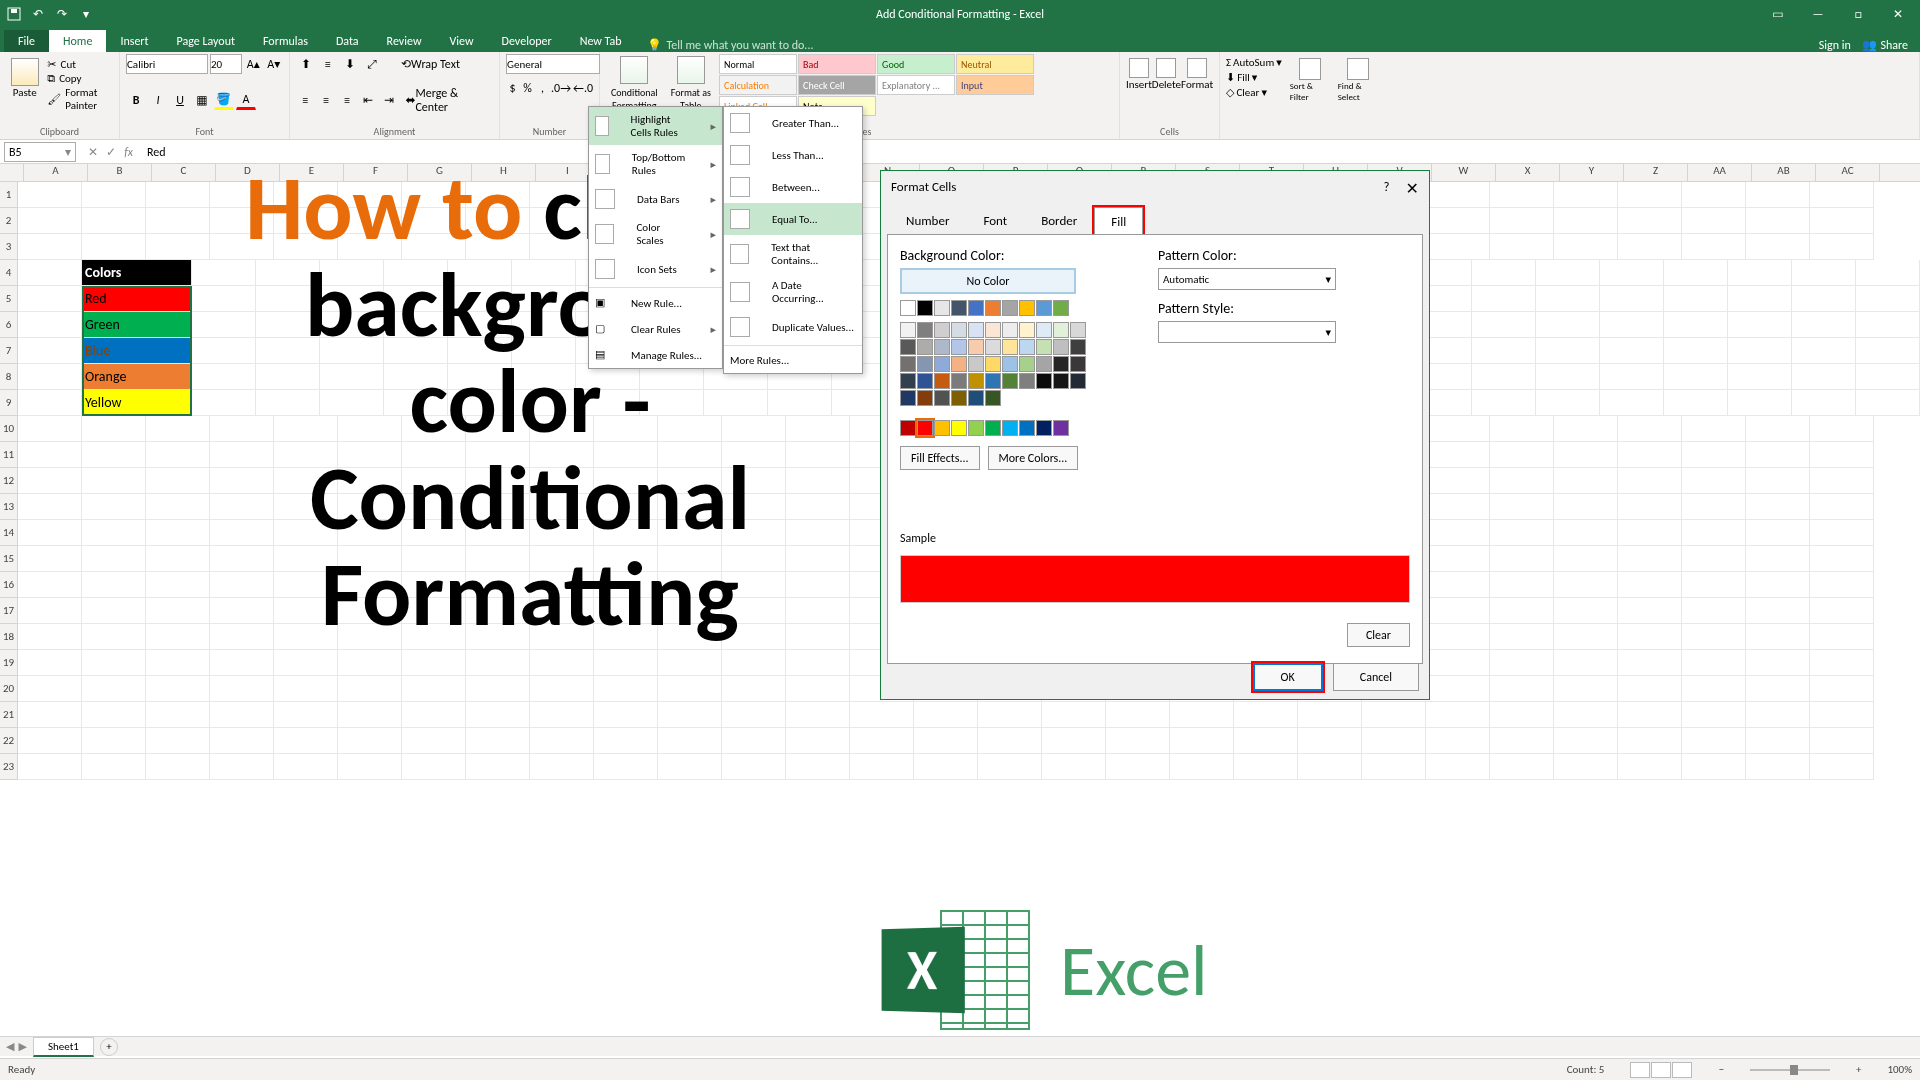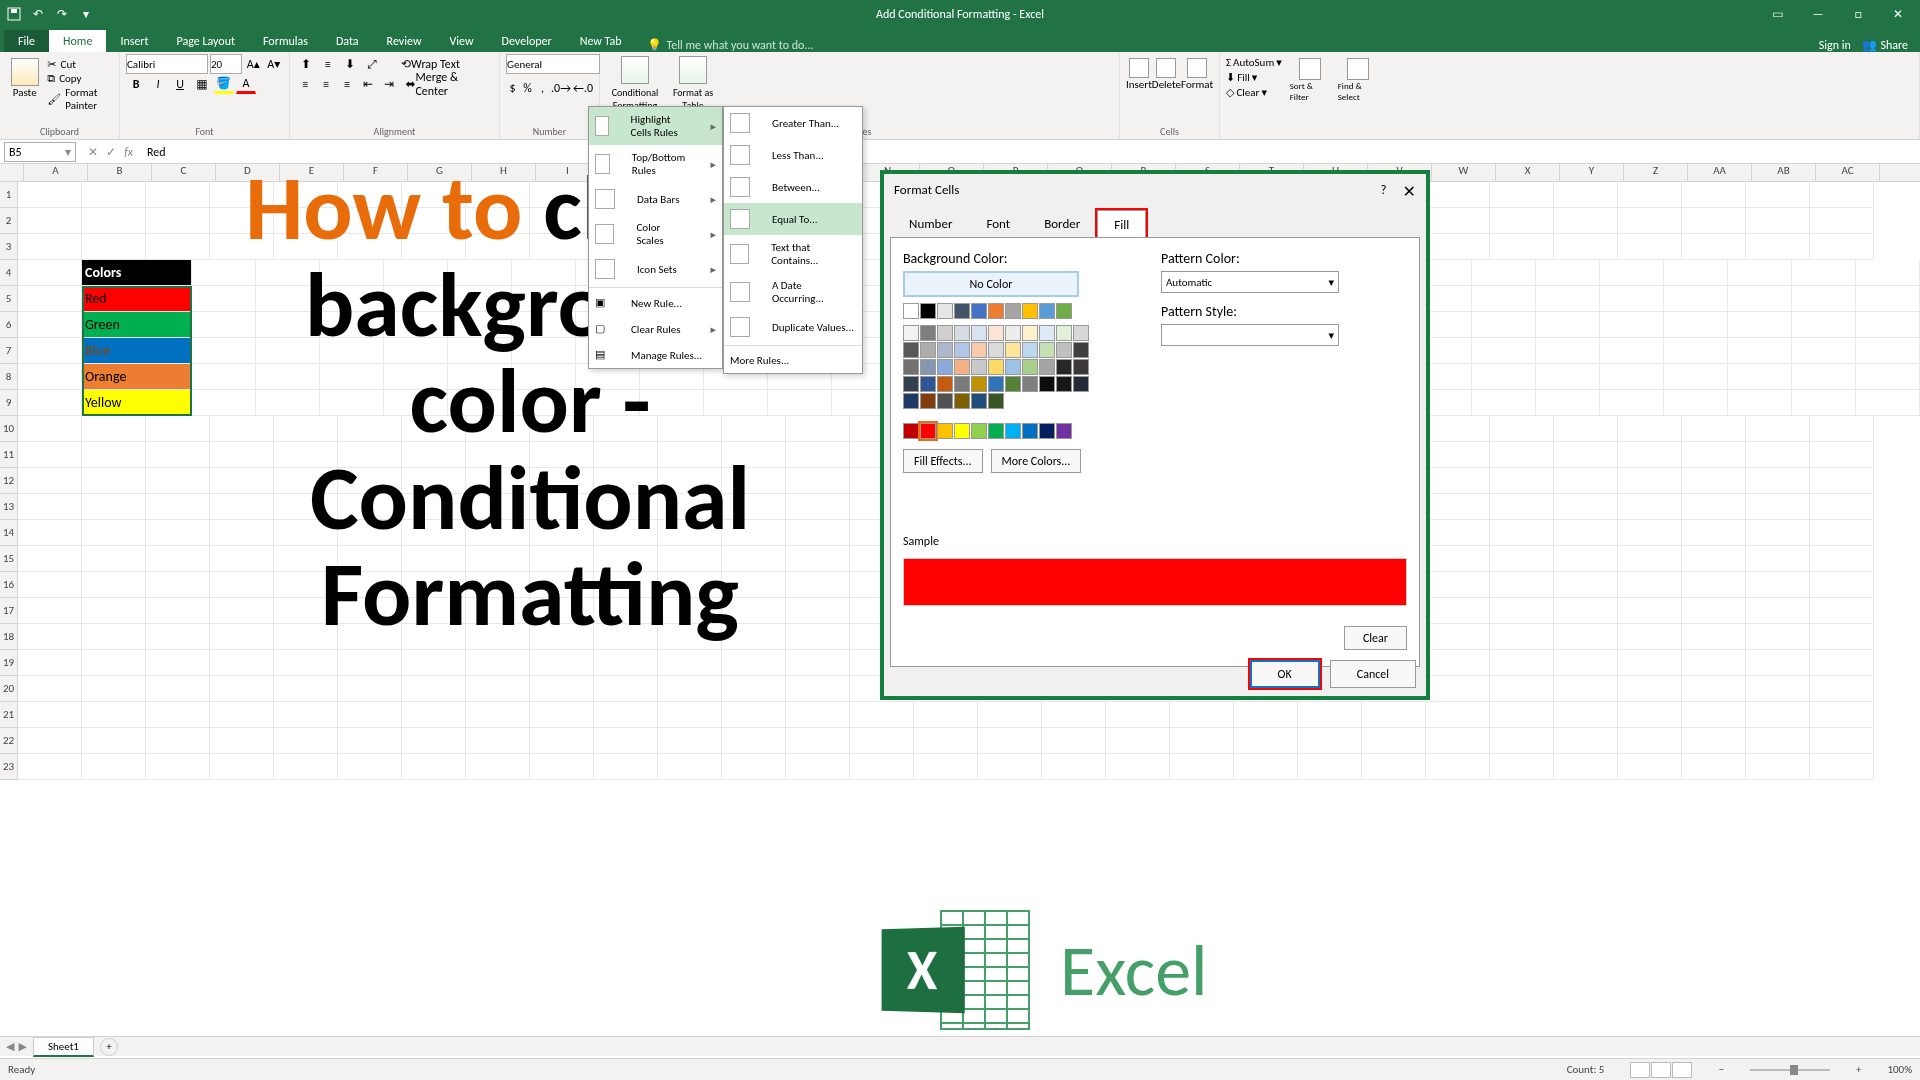--- a/index.html
+++ b/index.html
@@ -34,21 +34,21 @@
 .editing-grp { flex: 1; }
 
 .big-btn { display: flex; flex-direction: column; align-items: center; font-size: 11px; cursor: pointer; width: 48px; padding-top: 4px; }
 .big-icon { width: 28px; height: 28px; background: #fff; border: 1px solid #999; }
 .small-btns { font-size: 11px; display: flex; flex-direction: column; gap: 1px; }
 .small-btn-row { display: flex; align-items: center; gap: 4px; cursor: pointer; }
 .ico { width: 14px; height: 14px; display: inline-block; }
 
 .font-select { width: 82px; height: 20px; font-size: 11px; border: 1px solid #ababab; }
 .size-select { width: 32px; height: 20px; font-size: 11px; border: 1px solid #ababab; }
-.font-row { display: flex; gap: 2px; margin-bottom: 0; align-items: center; }
+.font-row { display: flex; gap: 2px; margin-bottom: 16px; align-items: center; }
 .font-btn { width: 20px; height: 20px; border: 1px solid transparent; display: flex; align-items: center; justify-content: center; font-size: 12px; cursor: pointer; }
 
 .number-select { width: 94px; height: 20px; font-size: 11px; border: 1px solid #ababab; }
 
 .style-big { display: flex; flex-direction: column; align-items: center; font-size: 10px; cursor: pointer; width: 58px; text-align: center; padding-top: 2px; }
 .style-big .sicon { width: 28px; height: 28px; border: 1px solid #999; background: linear-gradient(#fff,#e8f5e9); margin-bottom: 2px; }
 
 .style-gallery { display: flex; flex-wrap: wrap; width: 404px; gap: 1px; }
 .style-cell { width: 78px; height: 20px; border: 1px solid #ccc; font-size: 10px; display: flex; align-items: center; padding-left: 4px; cursor: pointer; overflow: hidden; }
 
@@ -92,21 +92,21 @@
 
 .cf-sub { position: absolute; top: 106px; left: 723px; width: 140px; background: #fff; border: 1px solid #999; box-shadow: 2px 2px 6px rgba(0,0,0,0.2); z-index: 10; }
 
 
 .overlay-text { position: absolute; top: 160px; left: 160px; width: 740px; text-align: center; z-index: 5; pointer-events: none; }
 .overlay-text .l1 { font-size: 92px; font-weight: 900; line-height: 1.05; }
 .overlay-text .orange { color: #e86c0a; }
 .overlay-text .black { color: #000; }
 
 
-.dialog { position: absolute; top: 170px; left: 880px; width: 550px; height: 530px; background: #f0f0f0; border: 4px solid #15803d; z-index: 20; }
+.dialog { position: absolute; top: 170px; left: 880px; width: 550px; height: 530px; background: #f0f0f0; border: 1px solid #15803d; z-index: 20; }
 .dialog-title { display: flex; justify-content: space-between; padding: 8px 10px; font-size: 13px; }
 .dialog-close { cursor: pointer; font-size: 16px; }
 .dialog-tabs { display: flex; padding-left: 8px; }
 .dtab { padding: 6px 16px; font-size: 13px; cursor: pointer; border: 1px solid transparent; border-bottom: none; }
 .dtab.active { background: #fff; border-color: #999; position: relative; top: 1px; }
 .dtab.hl { outline: 2px solid #ff0000; }
 .dialog-body { background: #fff; border: 1px solid #999; margin: 0 6px 6px; padding: 12px; height: 430px; position: relative; }
 .bg-label { font-size: 14px; margin-bottom: 4px; }
 .no-color { width: 176px; border: 2px solid #a8cce1; text-align: center; font-size: 12px; padding: 4px; background: #eaf3fa; margin-bottom: 6px; cursor: pointer; }
 .swatches { display: flex; flex-wrap: wrap; width: 190px; gap: 1px; margin-bottom: 6px; }
@@ -258,20 +258,32 @@
       <span class="font-btn">,</span>
       <span class="font-btn">.0→</span>
       <span class="font-btn">←.0</span>
     </div>
     <div class="group-label">Number</div>
   </div>
 
   <div class="ribbon-group styles-grp">
     <div class="style-big"><div class="sicon"></div><span>Conditional Formatting</span>▾</div>
     <div class="style-big"><div class="sicon"></div><span>Format as Table</span>▾</div>
+    <div class="style-gallery" id="style-gallery">
+        <div class="style-cell" style="background: rgb(255, 255, 255); color: rgb(0, 0, 0);">Normal</div>
+        <div class="style-cell" style="background: rgb(255, 199, 206); color: rgb(156, 0, 6);">Bad</div>
+        <div class="style-cell" style="background: rgb(198, 239, 206); color: rgb(0, 97, 0);">Good</div>
+        <div class="style-cell" style="background: rgb(255, 235, 156); color: rgb(156, 87, 0);">Neutral</div>
+        <div class="style-cell" style="background: rgb(242, 242, 242); color: rgb(250, 125, 0);">Calculation</div>
+        <div class="style-cell" style="background: rgb(165, 165, 165); color: rgb(255, 255, 255);">Check Cell</div>
+        <div class="style-cell" style="background: rgb(255, 255, 255); color: rgb(127, 127, 127);">Explanatory ...</div>
+        <div class="style-cell" style="background: rgb(255, 204, 153); color: rgb(63, 63, 118);">Input</div>
+        <div class="style-cell" style="background: rgb(255, 255, 255); color: rgb(250, 125, 0);">Linked Cell</div>
+        <div class="style-cell" style="background: rgb(255, 255, 204); color: rgb(0, 0, 0);">Note</div>
+      </div>
     <div class="group-label">Styles</div>
   </div>
 
   <div class="ribbon-group cells-grp">
     <div style="display:flex;">
       <div class="big-btn" style="width:32px">
           <div class="big-icon" style="width:20px;height:20px"></div>
           <span>Insert</span>
         </div>
       <div class="big-btn" style="width:32px">

